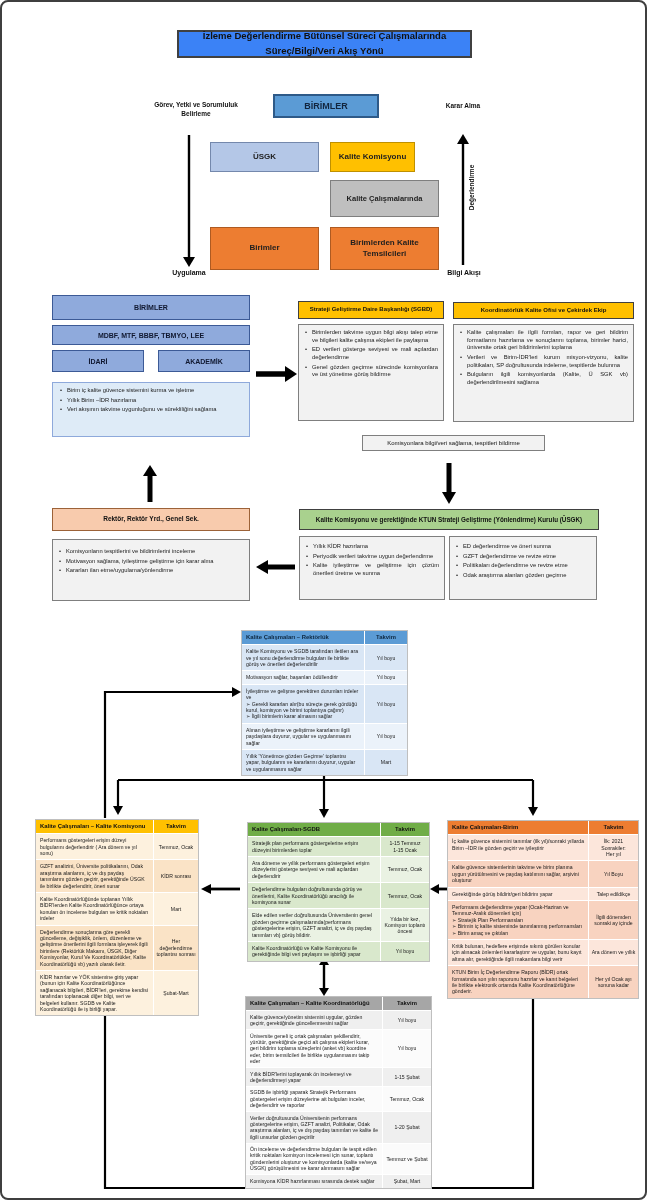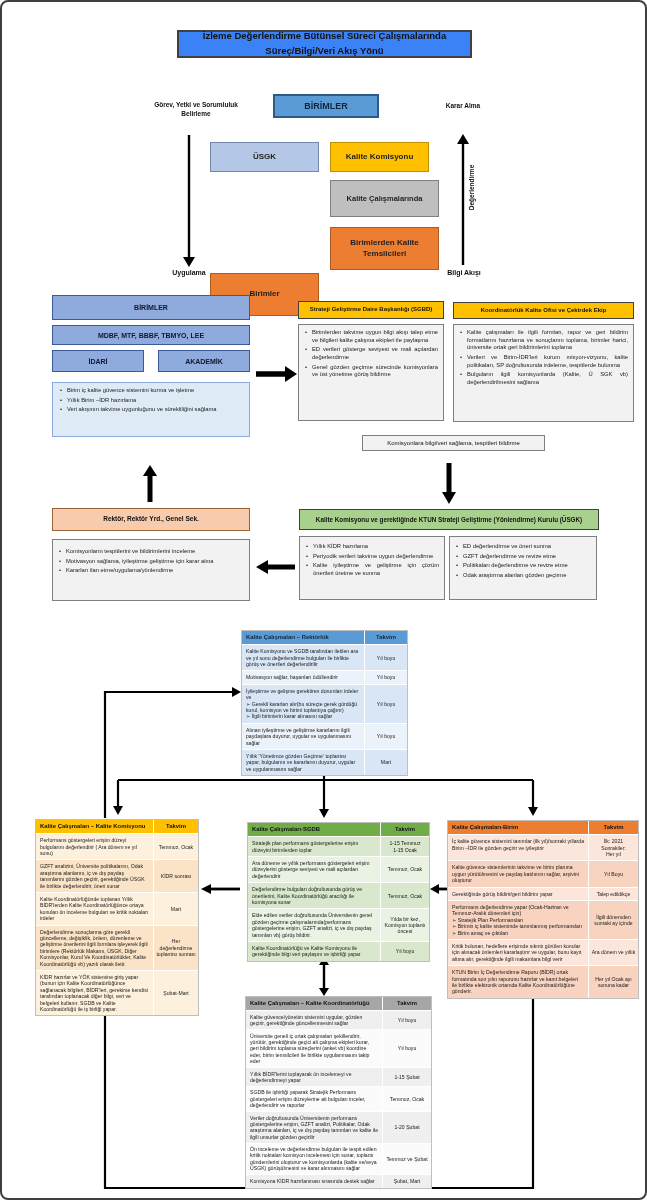--- a/index.html
+++ b/index.html
@@ -137,23 +137,23 @@
   <div class="abs rektorluk-box">
     <span>BİRİMLER</span>
   </div>
   <div class="abs side-label" style="left:143px;top:99px;width:102px;">Görev, Yetki ve Sorumluluk Belirleme</div>
   <div class="abs side-label" style="left:431px;top:100px;width:60px;">Karar Alma</div>
   <div class="abs axis-label" style="left:158px;top:267px;width:58px;font-size:7px;">Uygulama</div>
   <div class="abs axis-label" style="left:433px;top:267px;width:58px;font-size:7px;">Bilgi Akışı</div>
   <div class="abs axis-label" style="left:419px;top:182px;width:100px;transform:rotate(-90deg);transform-origin:center;">Değerlendirme</div>
 
   <div class="abs gbox usgk" style="left:208px;top:140px;width:109px;height:30px;">ÜSGK</div>
-  <div class="abs gbox komisyonu" style="left:328px;top:140px;width:99px;height:30px;">Kalite Komisyonu</div>
+  <div class="abs gbox komisyonu" style="left:328px;top:140px;width:85px;height:30px;">Kalite Komisyonu</div>
   <div class="abs gbox koor" style="left:328px;top:178px;width:109px;height:37px;">Kalite Çalışmalarında</div>
-  <div class="abs gbox birimler" style="left:208px;top:225px;width:109px;height:43px;margin-top:46px;">Birimler</div>
+  <div class="abs gbox birimler" style="left:208px;top:225px;width:109px;height:43px;">Birimler</div>
   <div class="abs gbox birimler" style="left:328px;top:225px;width:109px;height:43px;">Birimlerden Kalite Temsilcileri</div>
 
   <div class="abs bluebar" style="left:50px;top:293px;width:198px;height:25px;">BİRİMLER</div>
   <div class="abs bluebar" style="left:50px;top:323px;width:198px;height:20px;">MDBF, MTF, BBBF, TBMYO, LEE</div>
   <div class="abs bluebar" style="left:50px;top:348px;width:92px;height:22px;">İDARİ</div>
   <div class="abs bluebar" style="left:156px;top:348px;width:92px;height:22px;">AKADEMİK</div>
   <div class="abs bullet-box" style="left:50px;top:380px;width:198px;height:55px;">
     <div class="blt">Birim iç kalite güvence sistemini kurma ve işletme</div>
     <div class="blt">Yıllık Birim –İDR hazırlama</div>
     <div class="blt">Veri akışının takvime uygunluğunu ve sürekliliğini sağlama</div>

